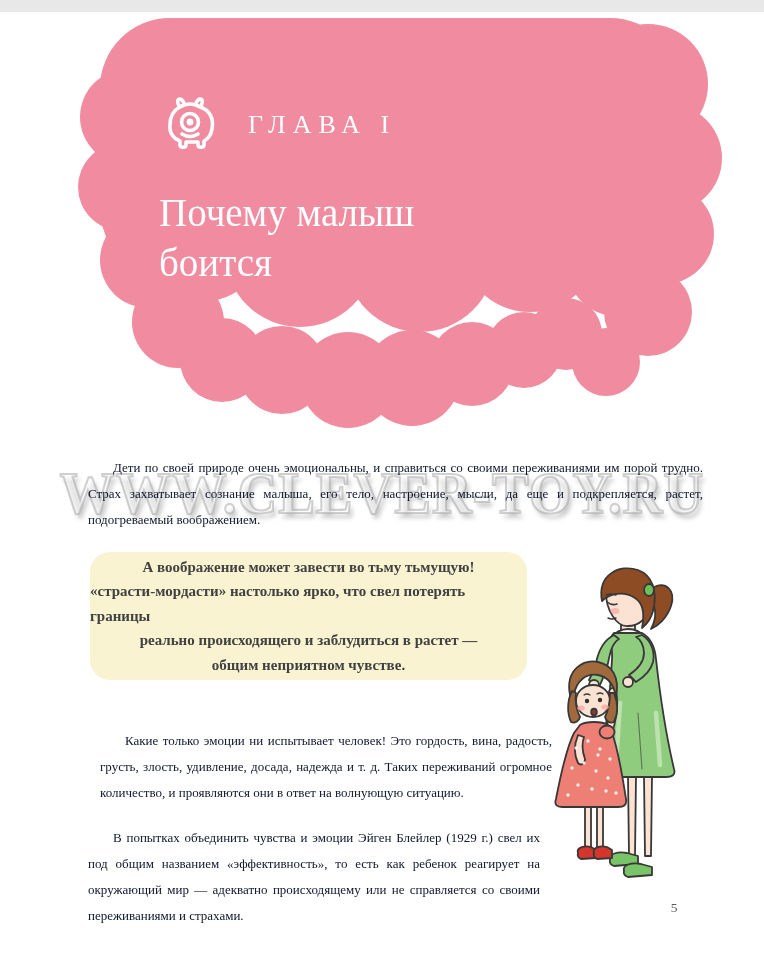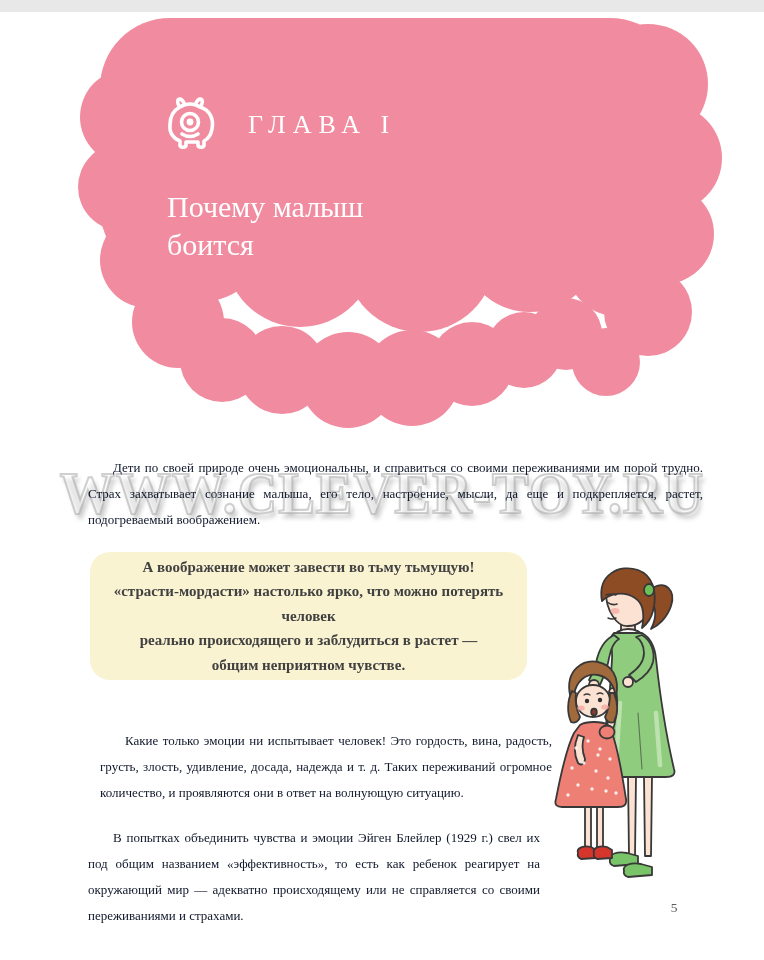--- a/index.html
+++ b/index.html
@@ -13,22 +13,22 @@
     color:#3d3d3d;
   }
   
   .blob-svg{position:absolute;left:0;top:0;width:764px;height:420px;}
   .chapter-head{position:absolute;left:160px;top:83px;display:flex;align-items:center;gap:28px;z-index:3;}
   .monster{width:60px;height:60px;}
   .kicker{
     color:#ffffff;font-size:26px;letter-spacing:7px;font-weight:400;
   }
   .chapter-title{
-    position:absolute;left:167px;top:176px;z-index:3;
-    color:#ffffff;font-size:30px;font-weight:300;line-height:1.28;
+    position:absolute;left:159px;top:176px;z-index:3;
+    color:#ffffff;font-size:39px;font-weight:300;line-height:1.28;
   }
   
   .para{
     position:absolute;
     font-size:13px;line-height:26px;text-align:justify;
     text-indent:25px;color:#0f172a;z-index:2;
   }
   .p1{left:88px;top:430px;width:615px;}
   .p2{left:100px;top:703px;width:452px;}
   .p3{left:88px;top:800px;width:452px;}
@@ -42,21 +42,21 @@
     letter-spacing:1px;
     transform:scaleY(1.08);
   }
   
   .callout{
     position:absolute;left:90px;top:540px;width:437px;height:128px;
     background:#FAF3D2;border-radius:20px;z-index:2;
     display:flex;flex-direction:column;justify-content:center;align-items:center;
   }
   .callout-line{
-    font-size:15px;font-weight:700;color:#414141;line-height:24.5px;text-align:center;
+    font-size:15px;font-weight:700;color:#414141;line-height:24.5px;text-align:left;
   }
   
   .illu{position:absolute;left:548px;top:550px;width:200px;height:332px;z-index:2;}
   
   .pagenum{position:absolute;left:664px;top:888px;width:20px;text-align:center;
     font-size:13.5px;color:#5c5c5c;}
 </style>
 </head>
 <body>
 
@@ -113,21 +113,21 @@
     <div>Почему малыш</div>
     <div>боится</div>
   </div>
 
   <div class="watermark">WWW.CLEVER-TOY.RU</div>
 
   <p class="para p1">Дети по своей природе очень эмоциональны, и справиться со своими переживаниями им порой трудно. Страх захватывает сознание малыша, его тело, настроение, мысли, да еще и подкрепляется, растет, подогреваемый воображением.</p>
 
   <div class="callout">
     <div class="callout-line">А воображение может завести во тьму тьмущую!</div>
-    <div class="callout-line">«страсти-мордасти» настолько ярко, что можно потерять человек</div>
+    <div class="callout-line">«страсти-мордасти» настолько ярко, что свел потерять границы</div>
     <div class="callout-line">реально происходящего и заблудиться в растет —</div>
     <div class="callout-line">общим неприятном чувстве.</div>
   </div>
 
   <p class="para p2">Какие только эмоции ни испытывает человек! Это гордость, вина, радость, грусть, злость, удивление, досада, надежда и т. д. Таких переживаний огромное количество, и проявляются они в ответ на волнующую ситуацию.</p>
   <p class="para p3">В попытках объединить чувства и эмоции Эйген Блейлер (1929 г.) свел их под общим названием «эффективность», то есть как ребенок реагирует на окружающий мир — адекватно происходящему или не справляется со своими переживаниями и страхами.</p>
 
   <svg class="illu" viewBox="0 0 200 330" aria-hidden="true">
     <g stroke="#383838" stroke-width="1.8" stroke-linecap="round" stroke-linejoin="round">
 

